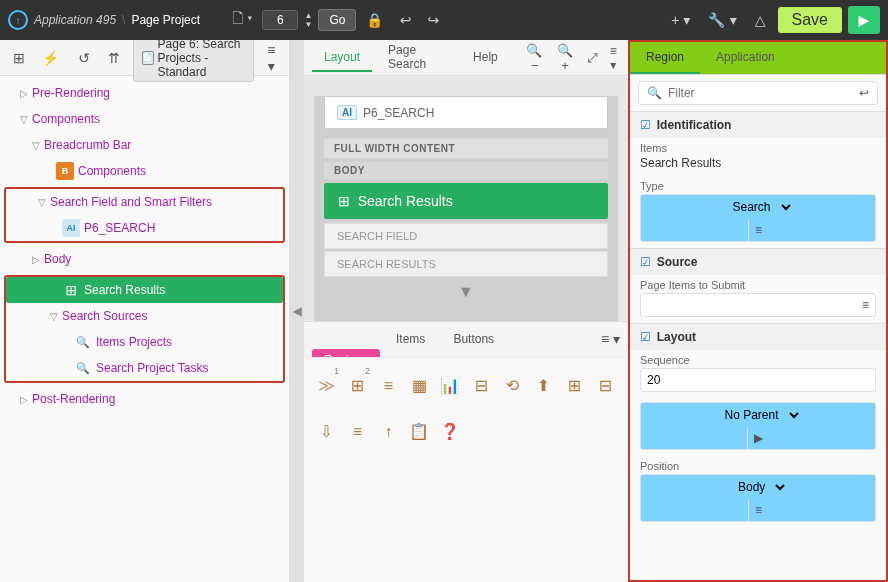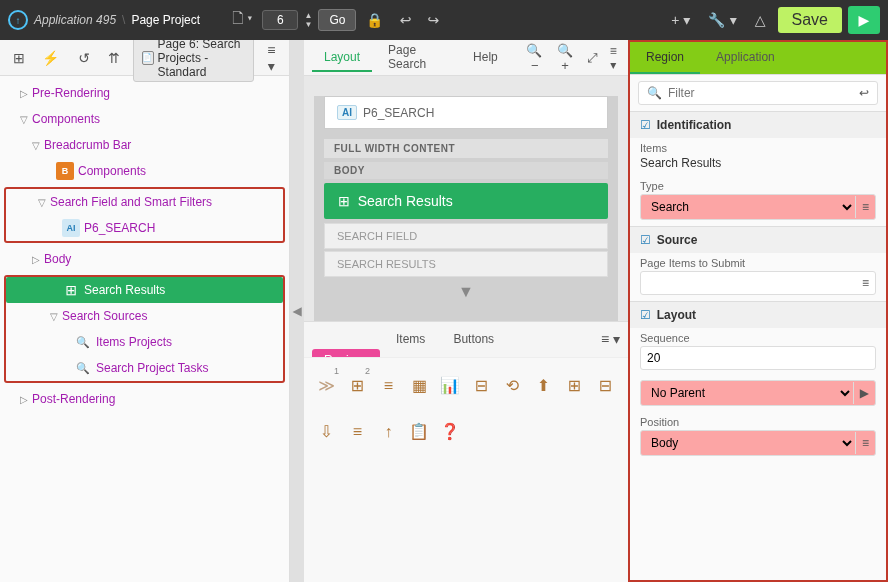--- a/index.html
+++ b/index.html
@@ -85,21 +85,21 @@
     .filter-arrow-btn { background: none; border: none; cursor: pointer; color: #555; font-size: 12px; }
 
     .right-section { border-top: 1px solid #ddd; }
     .right-section-header { display: flex; align-items: center; padding: 6px 10px; background: #f0f0f0; gap: 6px; }
     .section-toggle { color: #2980b9; font-size: 12px; }
     .section-title { font-size: 12px; font-weight: 600; color: #333; }
 
     .right-field { padding: 4px 10px 6px; }
     .right-field-label { font-size: 11px; color: #666; margin-bottom: 2px; }
     .right-field-value { font-size: 12px; color: #333; }
-    .right-field-input { display: flex; align-items: center; border: 1px solid #ddd; border-radius: 3px; background: #fca5a5; }
+    .right-field-input { display: flex; align-items: center; border: 1px solid #ddd; border-radius: 3px; background: #7dd3fc; flex-direction: column; }
     .right-field-input select { border: none; outline: none; font-size: 12px; flex: 1; padding: 4px 6px; background: transparent; }
     .right-field-input-btn { background: none; border: none; border-left: 1px solid #ddd; padding: 4px 6px; cursor: pointer; color: #555; font-size: 12px; }
     .right-field-textarea { border: 1px solid #ddd; border-radius: 3px; background: #fff; padding: 4px 6px; font-size: 12px; width: 100%; min-height: 24px; display: flex; align-items: center; justify-content: flex-end; }
     .right-field-number { border: 1px solid #ddd; border-radius: 3px; background: #fff; padding: 4px 6px; font-size: 12px; width: 100%; }
 
     .divider-arrow { width: 14px; background: #e0e0e0; display: flex; align-items: center; justify-content: center; cursor: pointer; color: #888; font-size: 12px; flex-shrink: 0; }
   </style>
 </head>
 <body>
 

